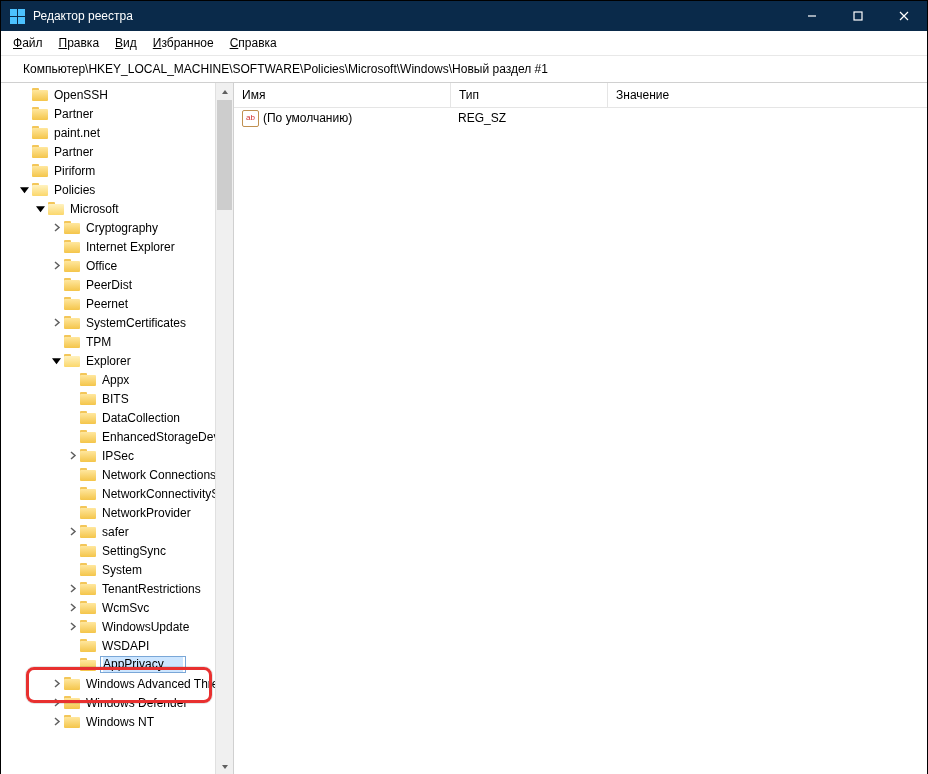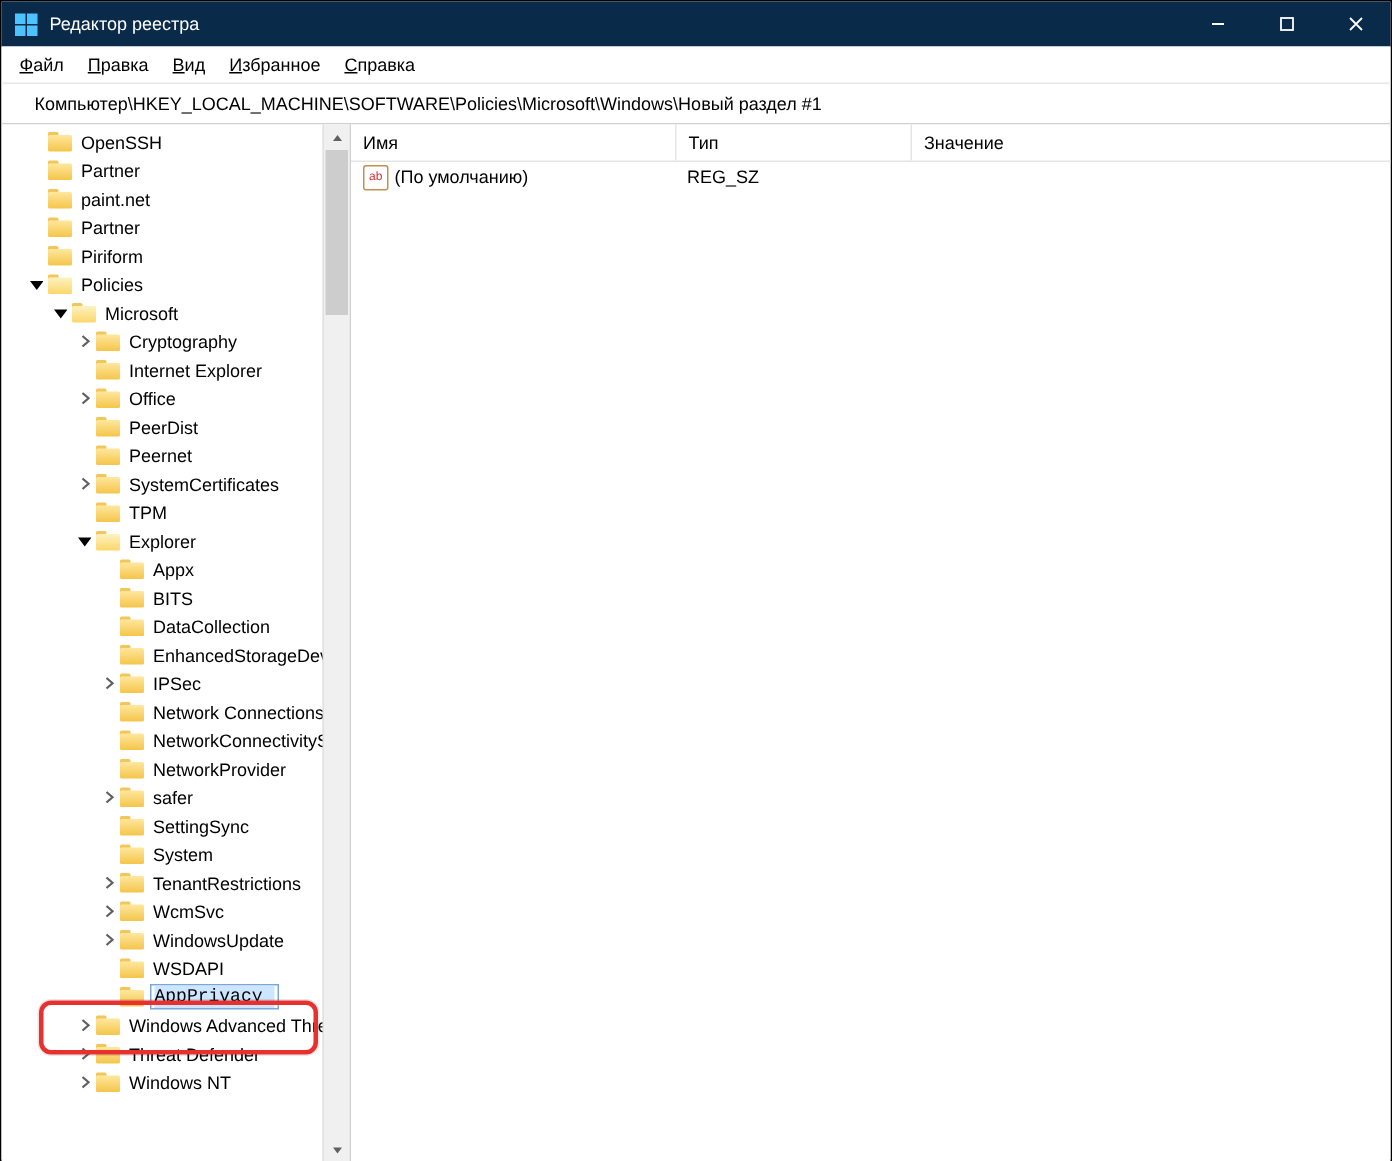--- a/index.html
+++ b/index.html
@@ -26,21 +26,21 @@
 .exp.open svg{stroke:#000;fill:#000}
 .folder{width:16px;height:14px;margin-right:4px;flex-shrink:0;position:relative}
 .folder::before{content:"";position:absolute;top:0;left:0;width:7px;height:3px;background:#f3c659;border-radius:1px 1px 0 0}
 .folder::after{content:"";position:absolute;top:2px;left:0;width:16px;height:11px;background:linear-gradient(#ffe79e,#f4c54a);border-radius:1px}
 .folder.open::after{background:linear-gradient(#fff2c0,#fbd76b)}
 .nodelabel{padding:0 2px}
 .indent-1{padding-left:12px}
 .indent-2{padding-left:28px}
 .indent-3{padding-left:44px}
 .indent-4{padding-left:60px}
-.editwrap{background:#fff;border:1px solid #7aa7d7;padding:0 2px;height:15px;line-height:15px;font-size:12px;font-family:Liberation Mono, monospace;min-width:80px}
+.editwrap{background:#fff;border:1px solid #7aa7d7;padding:0 2px;height:15px;line-height:15px;font-size:12px;font-family:Liberation Sans, sans-serif;min-width:80px}
 .editwrap input{border:0;outline:0;font:inherit;padding:0;width:80px;background:#cde6ff}
 .highlight-border{position:absolute;border:3px solid #e8302f;border-radius:8px;pointer-events:none;box-shadow:0 0 0 1px rgba(0,0,0,0.1)}
 .scrollbar-v{width:17px;background:#f0f0f0;display:flex;flex-direction:column;border-left:1px solid #e0e0e0}
 .sb-btn{height:17px;display:flex;align-items:center;justify-content:center;cursor:pointer}
 .sb-btn svg{width:8px;height:8px;fill:#606060}
 .sb-track{flex:1;position:relative}
 .sb-thumb{position:absolute;left:1px;right:1px;top:0;height:110px;background:#cdcdcd}
 .listpane{flex:1;background:#fff;display:flex;flex-direction:column}
 .listhead{display:flex;height:24px;border-bottom:1px solid #e5e5e5;align-items:center}
 .colh{padding:0 8px;height:100%;display:flex;align-items:center;border-right:1px solid #e5e5e5;cursor:pointer}
@@ -392,21 +392,21 @@
               <span class="folder"></span>
               <span class="nodelabel">Windows Advanced Threat P</span>
             </div>
             <div class="treenode indent-3">
               <span class="exp ">
                 <svg viewBox="0 0 9 9">
                   <path d="M3 1 L7 4.5 L3 8"></path>
                 </svg>
               </span>
               <span class="folder"></span>
-              <span class="nodelabel">Threat Defender</span>
+              <span class="nodelabel">Windows Defender</span>
             </div>
             <div class="treenode indent-3">
               <span class="exp ">
                 <svg viewBox="0 0 9 9">
                   <path d="M3 1 L7 4.5 L3 8"></path>
                 </svg>
               </span>
               <span class="folder"></span>
               <span class="nodelabel">Windows NT</span>
             </div>

